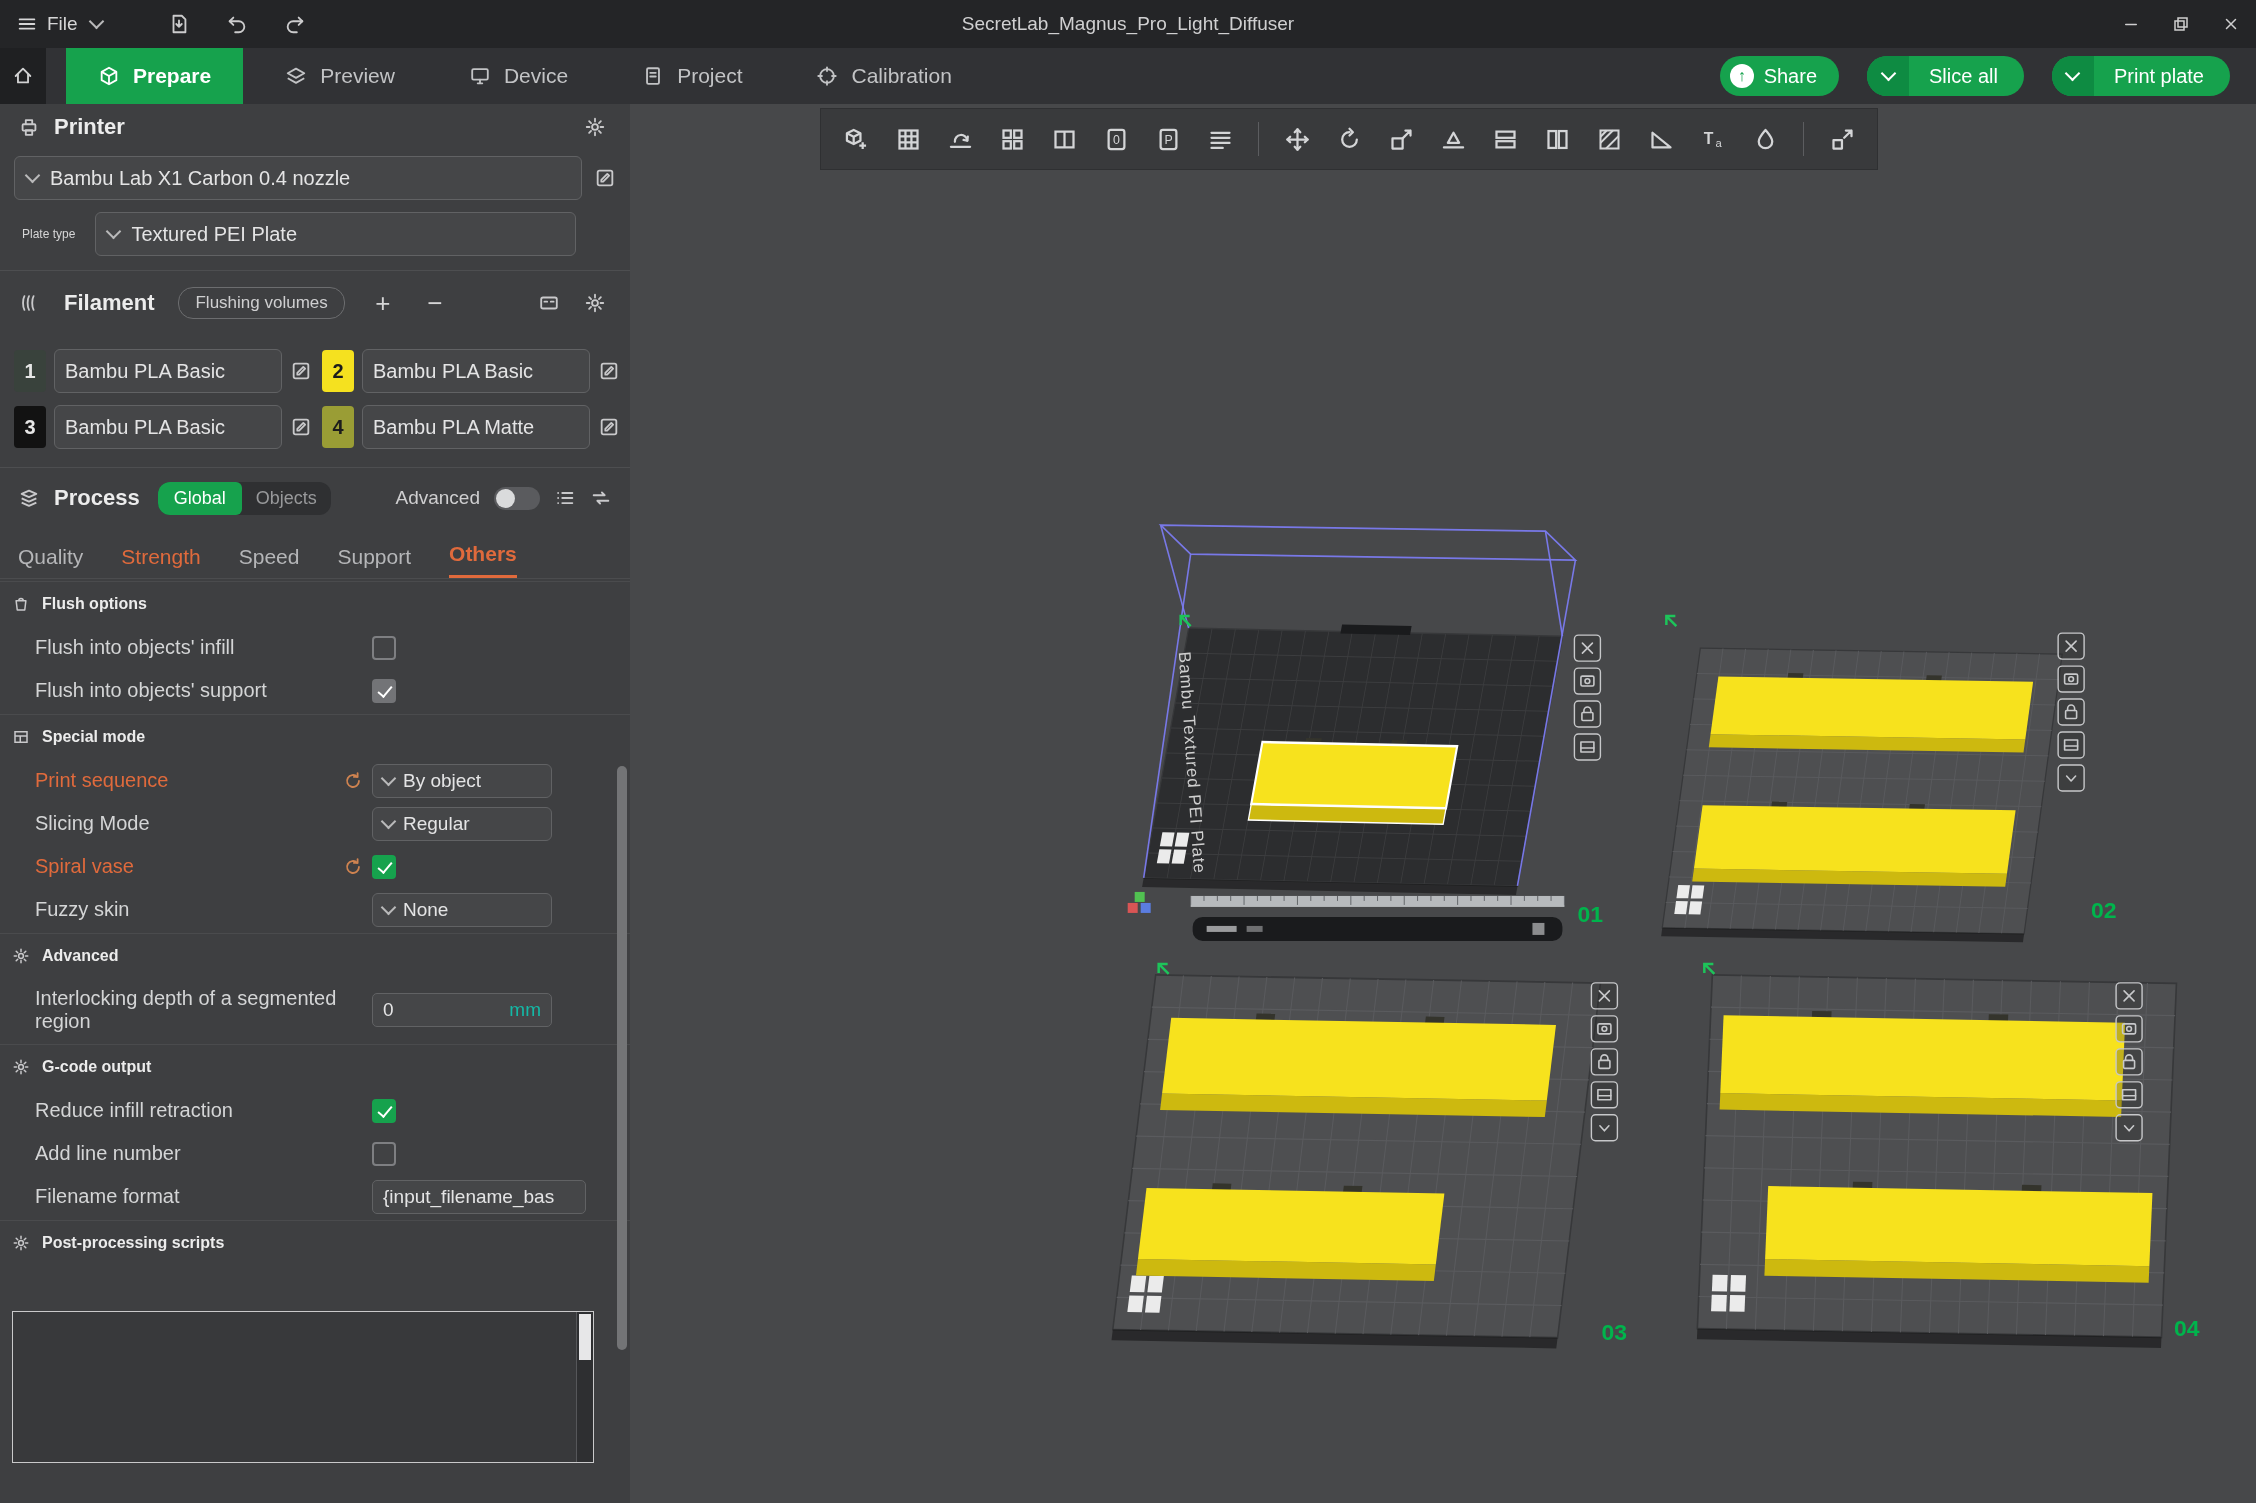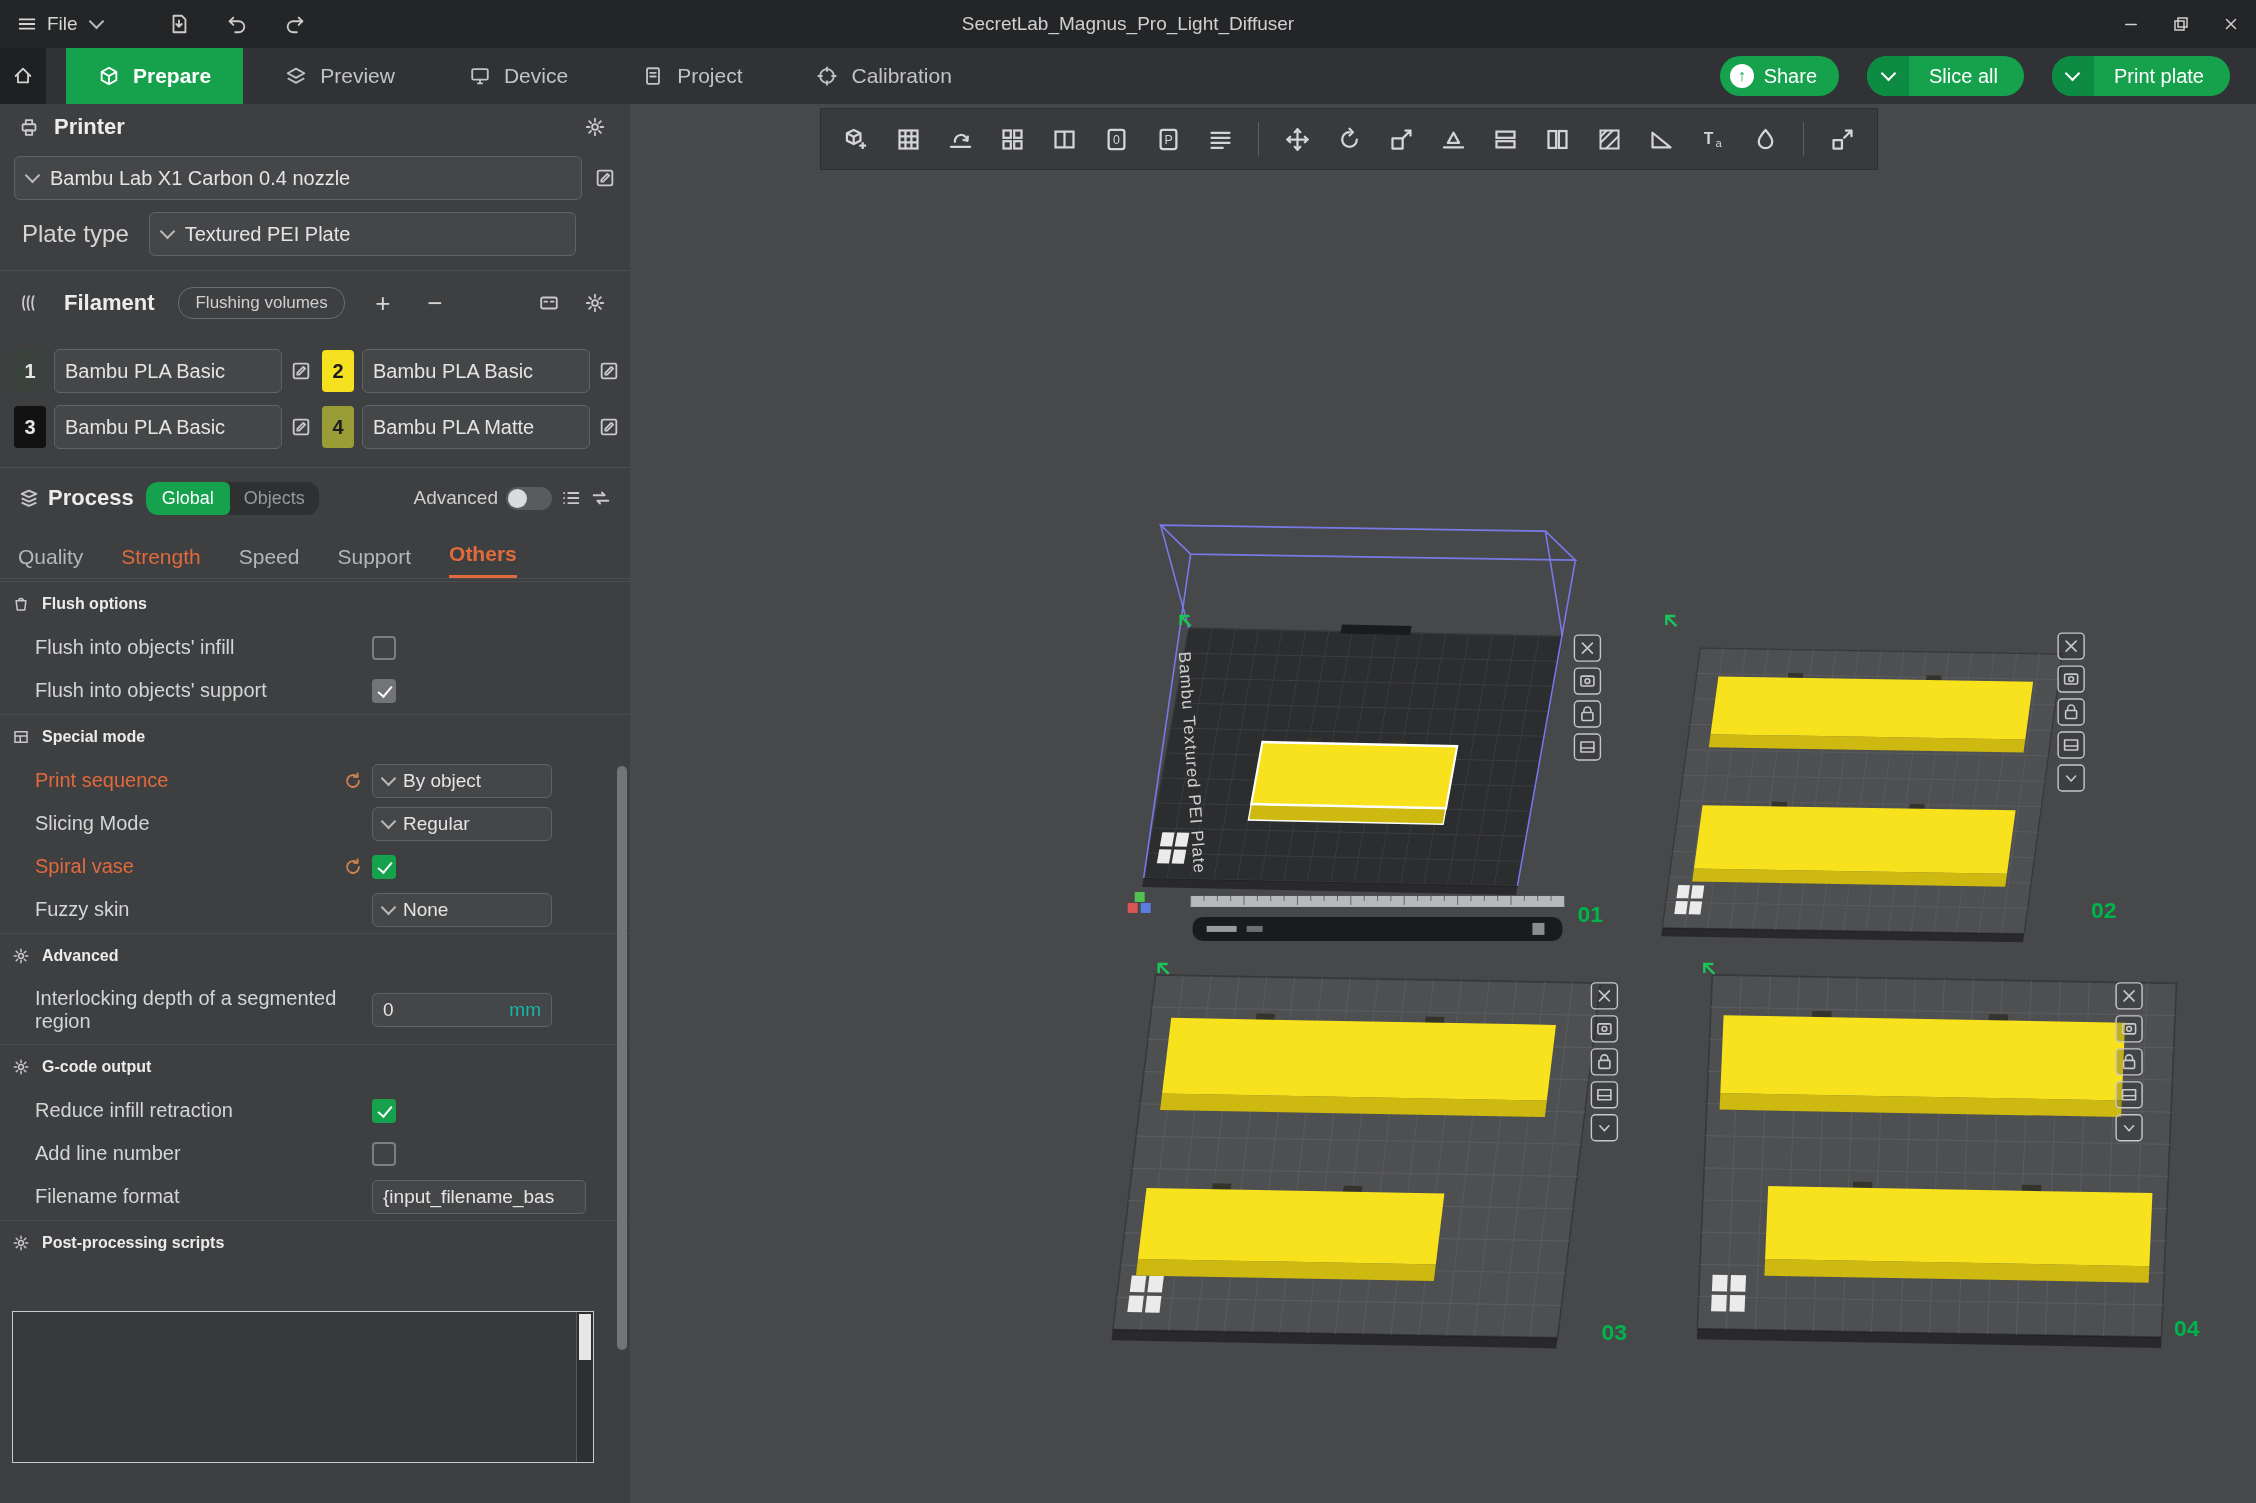--- a/index.html
+++ b/index.html
@@ -40,36 +40,36 @@
   .sidebar{position:absolute;top:104px;left:0;width:630px;bottom:0;background:#3e3f41;border-right:3px solid #d946ef;overflow:hidden;}
   .sec-head{display:flex;align-items:center;gap:14px;height:46px;padding:0 24px 0 18px;font-size:22px;font-weight:bold;color:#ececec;}
   .sec-head .sp{flex:1;}
   .ghost-ic{color:#c9c9cb;}
   .sel{display:flex;align-items:center;gap:12px;height:42px;border:1px solid #616264;border-radius:6px;background:#454648;
        padding:0 12px;font-size:20px;color:#e4e4e5;min-width:0;}
   .sel .txt{white-space:nowrap;overflow:hidden;text-overflow:ellipsis;}
   .printer-row{margin:6px 14px 0 14px;display:flex;align-items:center;gap:12px;}
   .printer-row .sel{flex:1;}
   .plate-row{margin:12px 54px 0 22px;display:flex;align-items:center;gap:20px;}
-  .plate-row .lab{font-size:24px;color:#d6d6d7;flex:none;}
+  .plate-row .lab{font-size:12px;color:#d6d6d7;flex:none;}
   .plate-row .sel{flex:1;height:42px;}
   .divider{height:1px;background:#4d4e50;margin:14px 0 0 0;}
 
   .fil-head{display:flex;align-items:center;gap:24px;height:48px;padding:0 24px 0 18px;margin-top:8px;}
   .fil-head .title{font-size:22px;font-weight:bold;color:#ececec;}
   .pill-btn{border:1px solid #6c6d6f;border-radius:15px;color:#cfcfd0;font-size:17px;padding:5px 16px;white-space:nowrap;}
   .txt-btn{font-size:26px;color:#d5d5d6;width:28px;text-align:center;line-height:22px;}
   .fil-head .sp{flex:1;}
   .fil-grid{display:grid;grid-template-columns:1fr 1fr;column-gap:10px;row-gap:12px;margin:22px 10px 0 14px;}
   .fil-cell{display:flex;align-items:center;gap:8px;min-width:0;}
   .chip{width:32px;height:42px;border-radius:4px;display:flex;align-items:center;justify-content:center;
         font-size:20px;font-weight:bold;flex:none;}
   .fil-cell .sel{flex:1;height:42px;padding:0 10px;}
 
-  .proc-head{display:flex;align-items:center;gap:8px;height:48px;padding:0 18px;margin-top:6px;}
+  .proc-head{display:flex;align-items:center;gap:14px;height:48px;padding:0 18px;margin-top:6px;}
   .proc-head .title{font-size:22px;font-weight:bold;color:#ececec;}
   .seg{display:flex;background:#2f3032;border-radius:12px;overflow:hidden;margin-left:4px;}
   .seg .on{background:#16a24d;color:#fff;font-size:18px;padding:6px 16px;border-radius:6px;}
   .seg .off{color:#98999b;font-size:18px;padding:6px 14px;}
   .proc-head .sp{flex:1;}
   .adv-lab{font-size:19px;color:#cfcfd0;}
   .tgl{width:46px;height:23px;border-radius:12px;background:#5a5b5e;position:relative;flex:none;}
   .tgl::after{content:"";position:absolute;left:2px;top:2px;width:19px;height:19px;border-radius:50%;background:#dadbdc;}
   .preset-row{display:flex;align-items:center;gap:12px;margin:14px 14px 0 10px;}
   .preset-row .sel{flex:1;height:42px;}

